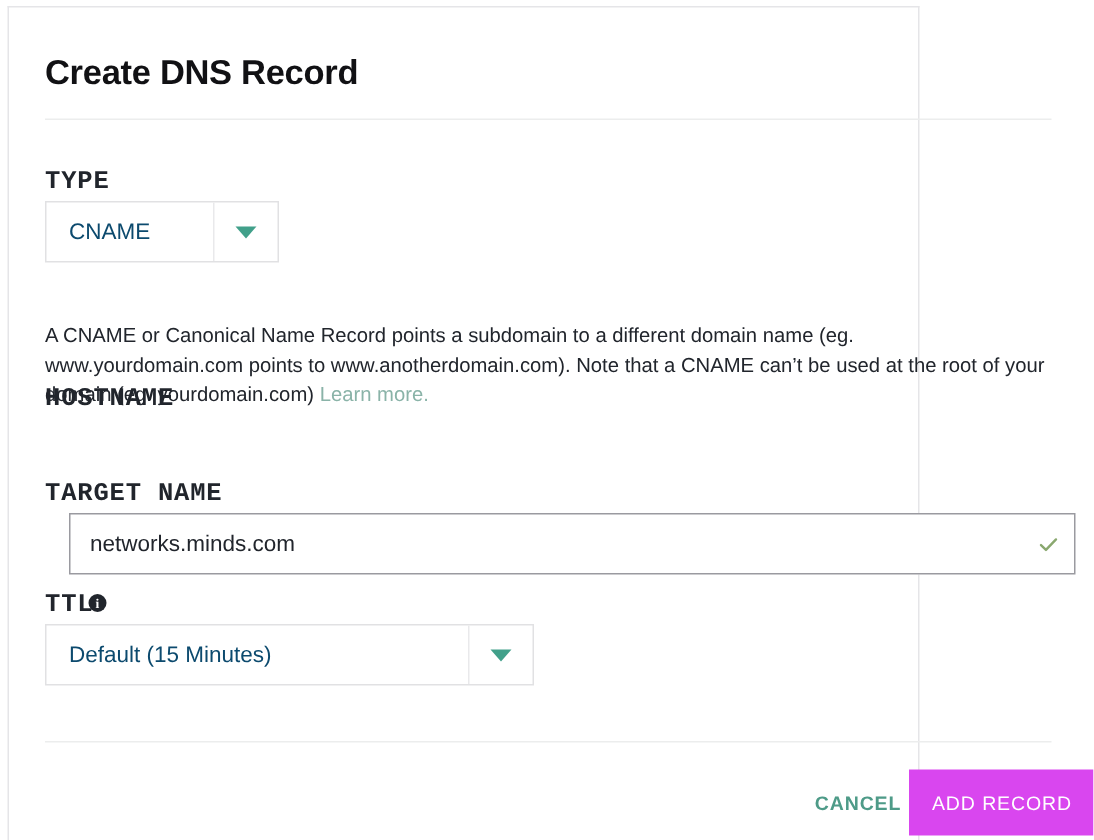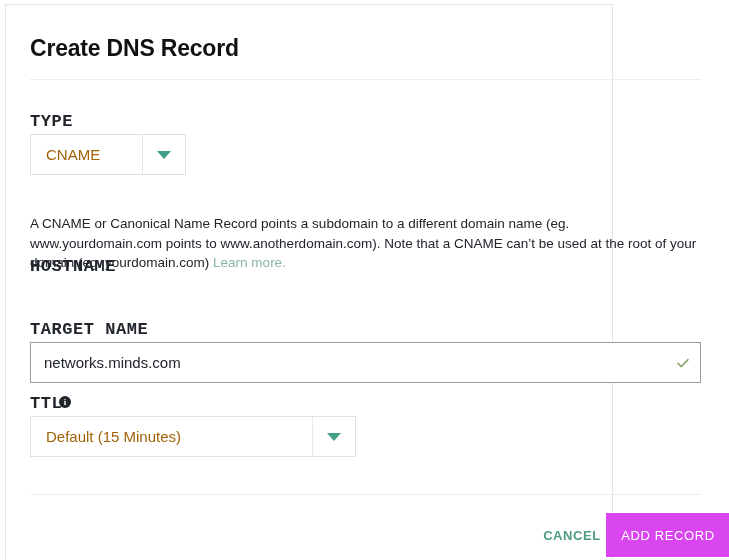--- a/index.html
+++ b/index.html
@@ -85,21 +85,21 @@
     background: #ffffff;
     display: flex;
     align-items: stretch;
   }
   .select .value {
     flex: 1 1 auto;
     display: flex;
     align-items: center;
     padding-left: 15px;
     font-size: 15px;
-    color: #a16207;
+    color: #0c4a6e;
     white-space: nowrap;
     overflow: hidden;
   }
   .select .arrow-box {
     flex: 0 0 auto;
     width: 42px;
     border-left: 1px solid #e9e9eb;
     display: flex;
     align-items: center;
     justify-content: center;
@@ -233,21 +233,21 @@
 
       <div class="desc">
         <span>A CNAME or Canonical Name Record points a subdomain to a different domain name (eg. www.yourdomain.com points to www.anotherdomain.com). Note that a CNAME can’t be used at the root of your domain (eg. yourdomain.com) </span><a class="link" href="#">Learn more.</a>
       </div>
 
       <div class="field-label" style="top:255px;">HOSTNAME</div>
 
 
       <div class="field-label" style="top:318px;">TARGET NAME</div>
 
-      <div class="textinput focused" style="left:0px; top:337px; width:671px; height:41px;">
+      <div class="textinput focused" style="left:16px; top:337px; width:671px; height:41px;">
         <div class="val" placeholder="">networks.minds.com</div>
         <div class="check">
           <svg width="16" height="16" viewBox="0 0 16 16">
             <polyline points="3,8.4 6.3,11.6 13,4.6" fill="none" stroke="#8aa86f" stroke-width="1.6" stroke-linecap="round" stroke-linejoin="round"></polyline>
           </svg>
         </div>
       </div>
 
       <div class="field-label" style="top:392px;">TTL</div>
       <span class="info-icon" style="left:29px; top:391px;">i</span>

